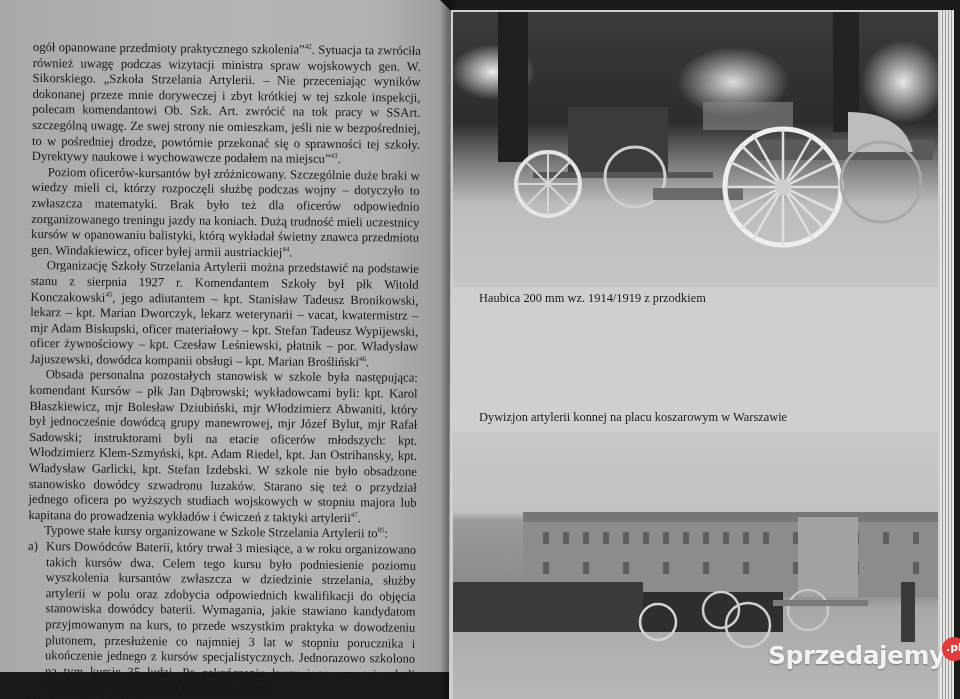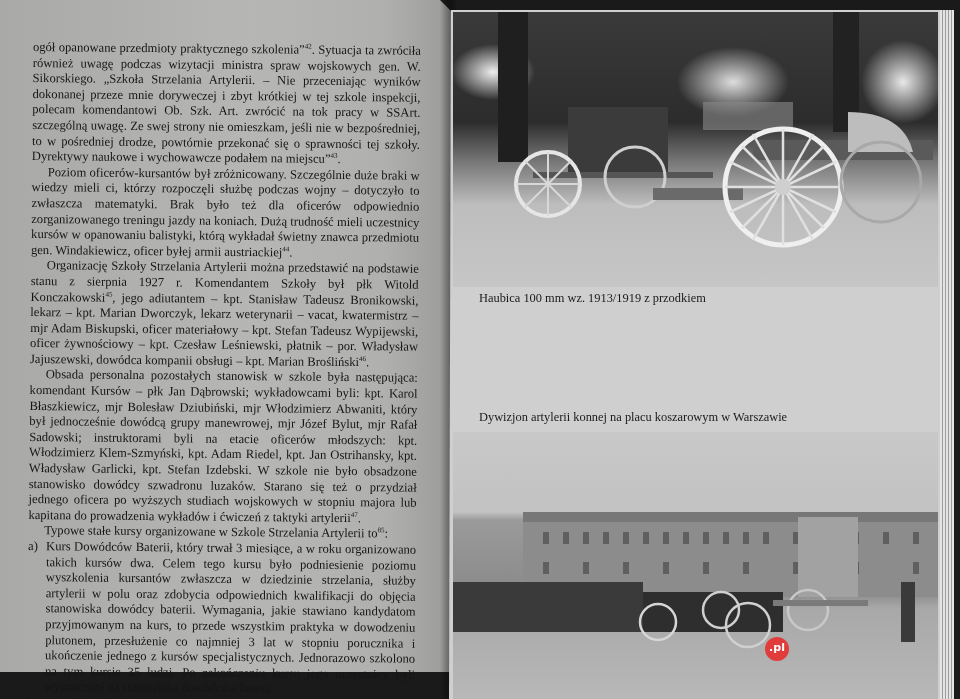--- a/index.html
+++ b/index.html
@@ -125,21 +125,21 @@
           <line x1="371" y1="134" x2="289" y2="216"></line>
         <line x1="300" y1="122" x2="360" y2="228"></line>
           <line x1="360" y1="122" x2="300" y2="228"></line>
         <line x1="277" y1="150" x2="383" y2="200"></line>
           <line x1="383" y1="150" x2="277" y2="200"></line>
       </g>
       <circle cx="330" cy="175" r="8" fill="#cfcfcf"></circle>
       <circle cx="428" cy="170" r="40" fill="none" stroke="#a8a8a8" stroke-width="3"></circle>
     </svg>
   </div>
-  <div class="caption caption-top" style="left:30px;">Haubica 100 mm wz. 1913/1919 z przodkiem</div>
+  <div class="caption caption-top" style="left:30px;">Haubica 200 mm wz. 1914/1919 z przodkiem</div>
   <div class="caption caption-bottom" style="left:30px;">Dywizjon artylerii konnej na placu koszarowym w Warszawie</div>
   <div class="photo photo-bottom">
     <svg width="485" height="267" viewBox="0 0 485 267">
 
       <rect x="70" y="85" width="415" height="80" fill="#8c8c8c"></rect>
       <rect x="70" y="80" width="415" height="10" fill="#777"></rect>
       <g fill="#5f5f5f">
         <rect x="90" y="100" width="6" height="12"></rect>
           <rect x="110" y="100" width="6" height="12"></rect>
           <rect x="130" y="100" width="6" height="12"></rect>
@@ -177,14 +177,15 @@
       <circle cx="355" cy="178" r="20" fill="none" stroke="#c8c8c8" stroke-width="2.5"></circle>
       <rect x="320" y="168" width="95" height="6" fill="#7a7a7a"></rect>
       <rect x="448" y="150" width="14" height="60" fill="#3a3a3a"></rect>
     </svg>
   </div>
 </div>
 
 <div class="page-edge"></div>
 
 <div class="watermark">
+  <span class="watermark-text">Sprzedajemy</span>
   <span class="watermark-badge">.pl</span>
 </div>
 
 </body></html>

